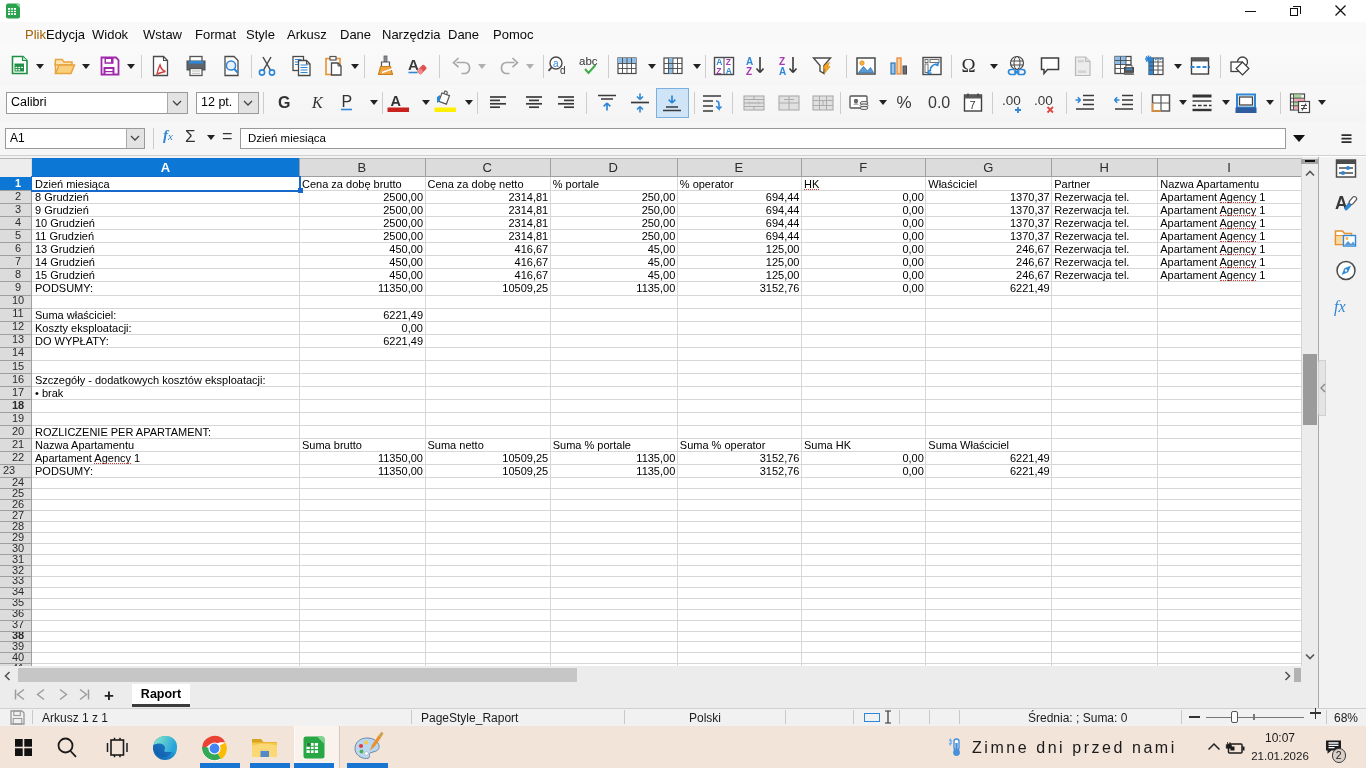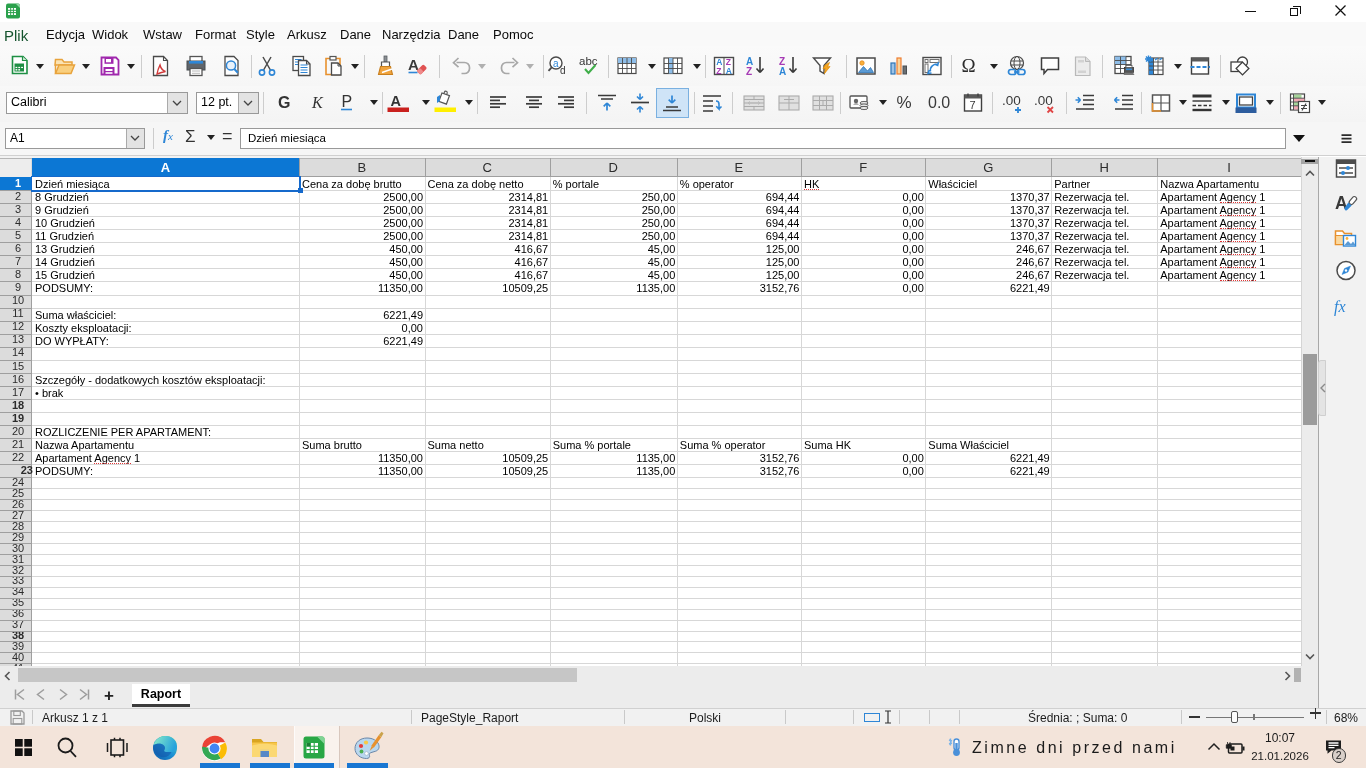--- a/index.html
+++ b/index.html
@@ -26,21 +26,21 @@
 <path d="M3 7.3 h8 M3 9.6 h8 M5.7 5 v7 M8.4 5 v7" stroke="#2aa14c" stroke-width="1"></path>
 </svg>
 <div class="a" style="left:27px;top:21px;font-size:12px;color:#000">Raport_agency1_12-2025 (4).xlsx — LibreOffice Calc</div>
 <div class="a" style="left:1245px;top:10.5px;width:11px;height:1.6px;background:#111"></div>
 <div class="a" style="left:1290px;top:8px;width:8px;height:8px;border:1.2px solid #111"></div>
 <div class="a" style="left:1293px;top:5.5px;width:8px;height:8px;border:1.2px solid #111;border-left:none;border-bottom:none"></div>
 <svg class="a" style="left:1335px;top:5px" width="11" height="11" viewBox="0 0 11 11">
 <path d="M0.5 0.5 L10.5 10.5 M10.5 0.5 L0.5 10.5" stroke="#111" stroke-width="1.3"></path>
   </svg>
 <div class="a" style="left:0;top:22px;width:1366px;height:24px;background:#f9f9f9"></div>
-<div class="a" style="left:4px;top:27px;font-size:15px;color:#14532d">Plik</div>
+<div class="a" style="left:25px;top:27px;font-size:13px;color:#a16207">Plik</div>
 <div class="a" style="left:46px;top:27px;font-size:13px;color:#0a0a0a">Edycja</div>
 <div class="a" style="left:92px;top:27px;font-size:13px;color:#0a0a0a">Widok</div>
 <div class="a" style="left:143px;top:27px;font-size:13px;color:#0a0a0a">Wstaw</div>
 <div class="a" style="left:195px;top:27px;font-size:13px;color:#0a0a0a">Format</div>
 <div class="a" style="left:246px;top:27px;font-size:13px;color:#0a0a0a">Style</div>
 <div class="a" style="left:287px;top:27px;font-size:13px;color:#0a0a0a">Arkusz</div>
 <div class="a" style="left:340px;top:27px;font-size:13px;color:#0a0a0a">Dane</div>
 <div class="a" style="left:382px;top:27px;font-size:13px;color:#0a0a0a">Narzędzia</div>
 <div class="a" style="left:448px;top:27px;font-size:13px;color:#0a0a0a">Dane</div>
 <div class="a" style="left:493px;top:27px;font-size:13px;color:#0a0a0a">Pomoc</div>
@@ -488,29 +488,29 @@
 <div class="a" style="left:3px;top:346.47500000000014px;width:30px;text-align:center;font-size:11px;font-weight:400;color:#2c2c2c;line-height:13px">14</div>
 <div class="rsep" style="left:0;top:346.7px;width:32px"></div>
 <div class="a" style="left:3px;top:359.52500000000015px;width:30px;text-align:center;font-size:11px;font-weight:400;color:#2c2c2c;line-height:13px">15</div>
 <div class="rsep" style="left:0;top:359.7px;width:32px"></div>
 <div class="a" style="left:3px;top:372.57500000000016px;width:30px;text-align:center;font-size:11px;font-weight:400;color:#2c2c2c;line-height:13px">16</div>
 <div class="rsep" style="left:0;top:372.8px;width:32px"></div>
 <div class="a" style="left:3px;top:385.62500000000017px;width:30px;text-align:center;font-size:11px;font-weight:400;color:#2c2c2c;line-height:13px">17</div>
 <div class="rsep" style="left:0;top:385.8px;width:32px"></div>
 <div class="a" style="left:3px;top:398.6750000000002px;width:30px;text-align:center;font-size:11px;font-weight:700;color:#2c2c2c;line-height:13px">18</div>
 <div class="rsep" style="left:0;top:398.9px;width:32px"></div>
-<div class="a" style="left:3px;top:411.7250000000002px;width:30px;text-align:center;font-size:11px;font-weight:700;color:#2c2c2c;line-height:13px">19</div>
+<div class="a" style="left:3px;top:411.7250000000002px;width:30px;text-align:center;font-size:11px;font-weight:400;color:#2c2c2c;line-height:13px">19</div>
 <div class="rsep" style="left:0;top:411.9px;width:32px"></div>
 <div class="a" style="left:3px;top:424.7750000000002px;width:30px;text-align:center;font-size:11px;font-weight:400;color:#2c2c2c;line-height:13px">20</div>
 <div class="rsep" style="left:0;top:425.0px;width:32px"></div>
 <div class="a" style="left:3px;top:437.8250000000002px;width:30px;text-align:center;font-size:11px;font-weight:400;color:#2c2c2c;line-height:13px">21</div>
 <div class="rsep" style="left:0;top:438.0px;width:32px"></div>
 <div class="a" style="left:3px;top:450.8750000000002px;width:30px;text-align:center;font-size:11px;font-weight:400;color:#2c2c2c;line-height:13px">22</div>
 <div class="rsep" style="left:0;top:451.1px;width:32px"></div>
-<div class="a" style="left:3px;top:463.92500000000024px;width:30px;text-align:right;font-size:11px;font-weight:700;color:#2c2c2c;line-height:13px">23</div>
+<div class="a" style="left:3px;top:463.92500000000024px;width:30px;text-align:left;font-size:11px;font-weight:400;color:#2c2c2c;line-height:13px">23</div>
 <div class="rsep" style="left:0;top:464.1px;width:32px"></div>
 <div class="a" style="left:3px;top:475.9250000000003px;width:30px;text-align:center;font-size:11px;font-weight:400;color:#2c2c2c;line-height:13px">24</div>
 <div class="rsep" style="left:0;top:477.2px;width:32px"></div>
 <div class="a" style="left:3px;top:486.8750000000003px;width:30px;text-align:center;font-size:11px;font-weight:400;color:#2c2c2c;line-height:13px">25</div>
 <div class="rsep" style="left:0;top:488.1px;width:32px"></div>
 <div class="a" style="left:3px;top:497.8250000000003px;width:30px;text-align:center;font-size:11px;font-weight:400;color:#2c2c2c;line-height:13px">26</div>
 <div class="rsep" style="left:0;top:499.1px;width:32px"></div>
 <div class="a" style="left:3px;top:508.77500000000026px;width:30px;text-align:center;font-size:11px;font-weight:400;color:#2c2c2c;line-height:13px">27</div>
 <div class="rsep" style="left:0;top:510.0px;width:32px"></div>
 <div class="a" style="left:3px;top:519.7250000000003px;width:30px;text-align:center;font-size:11px;font-weight:400;color:#2c2c2c;line-height:13px">28</div>

